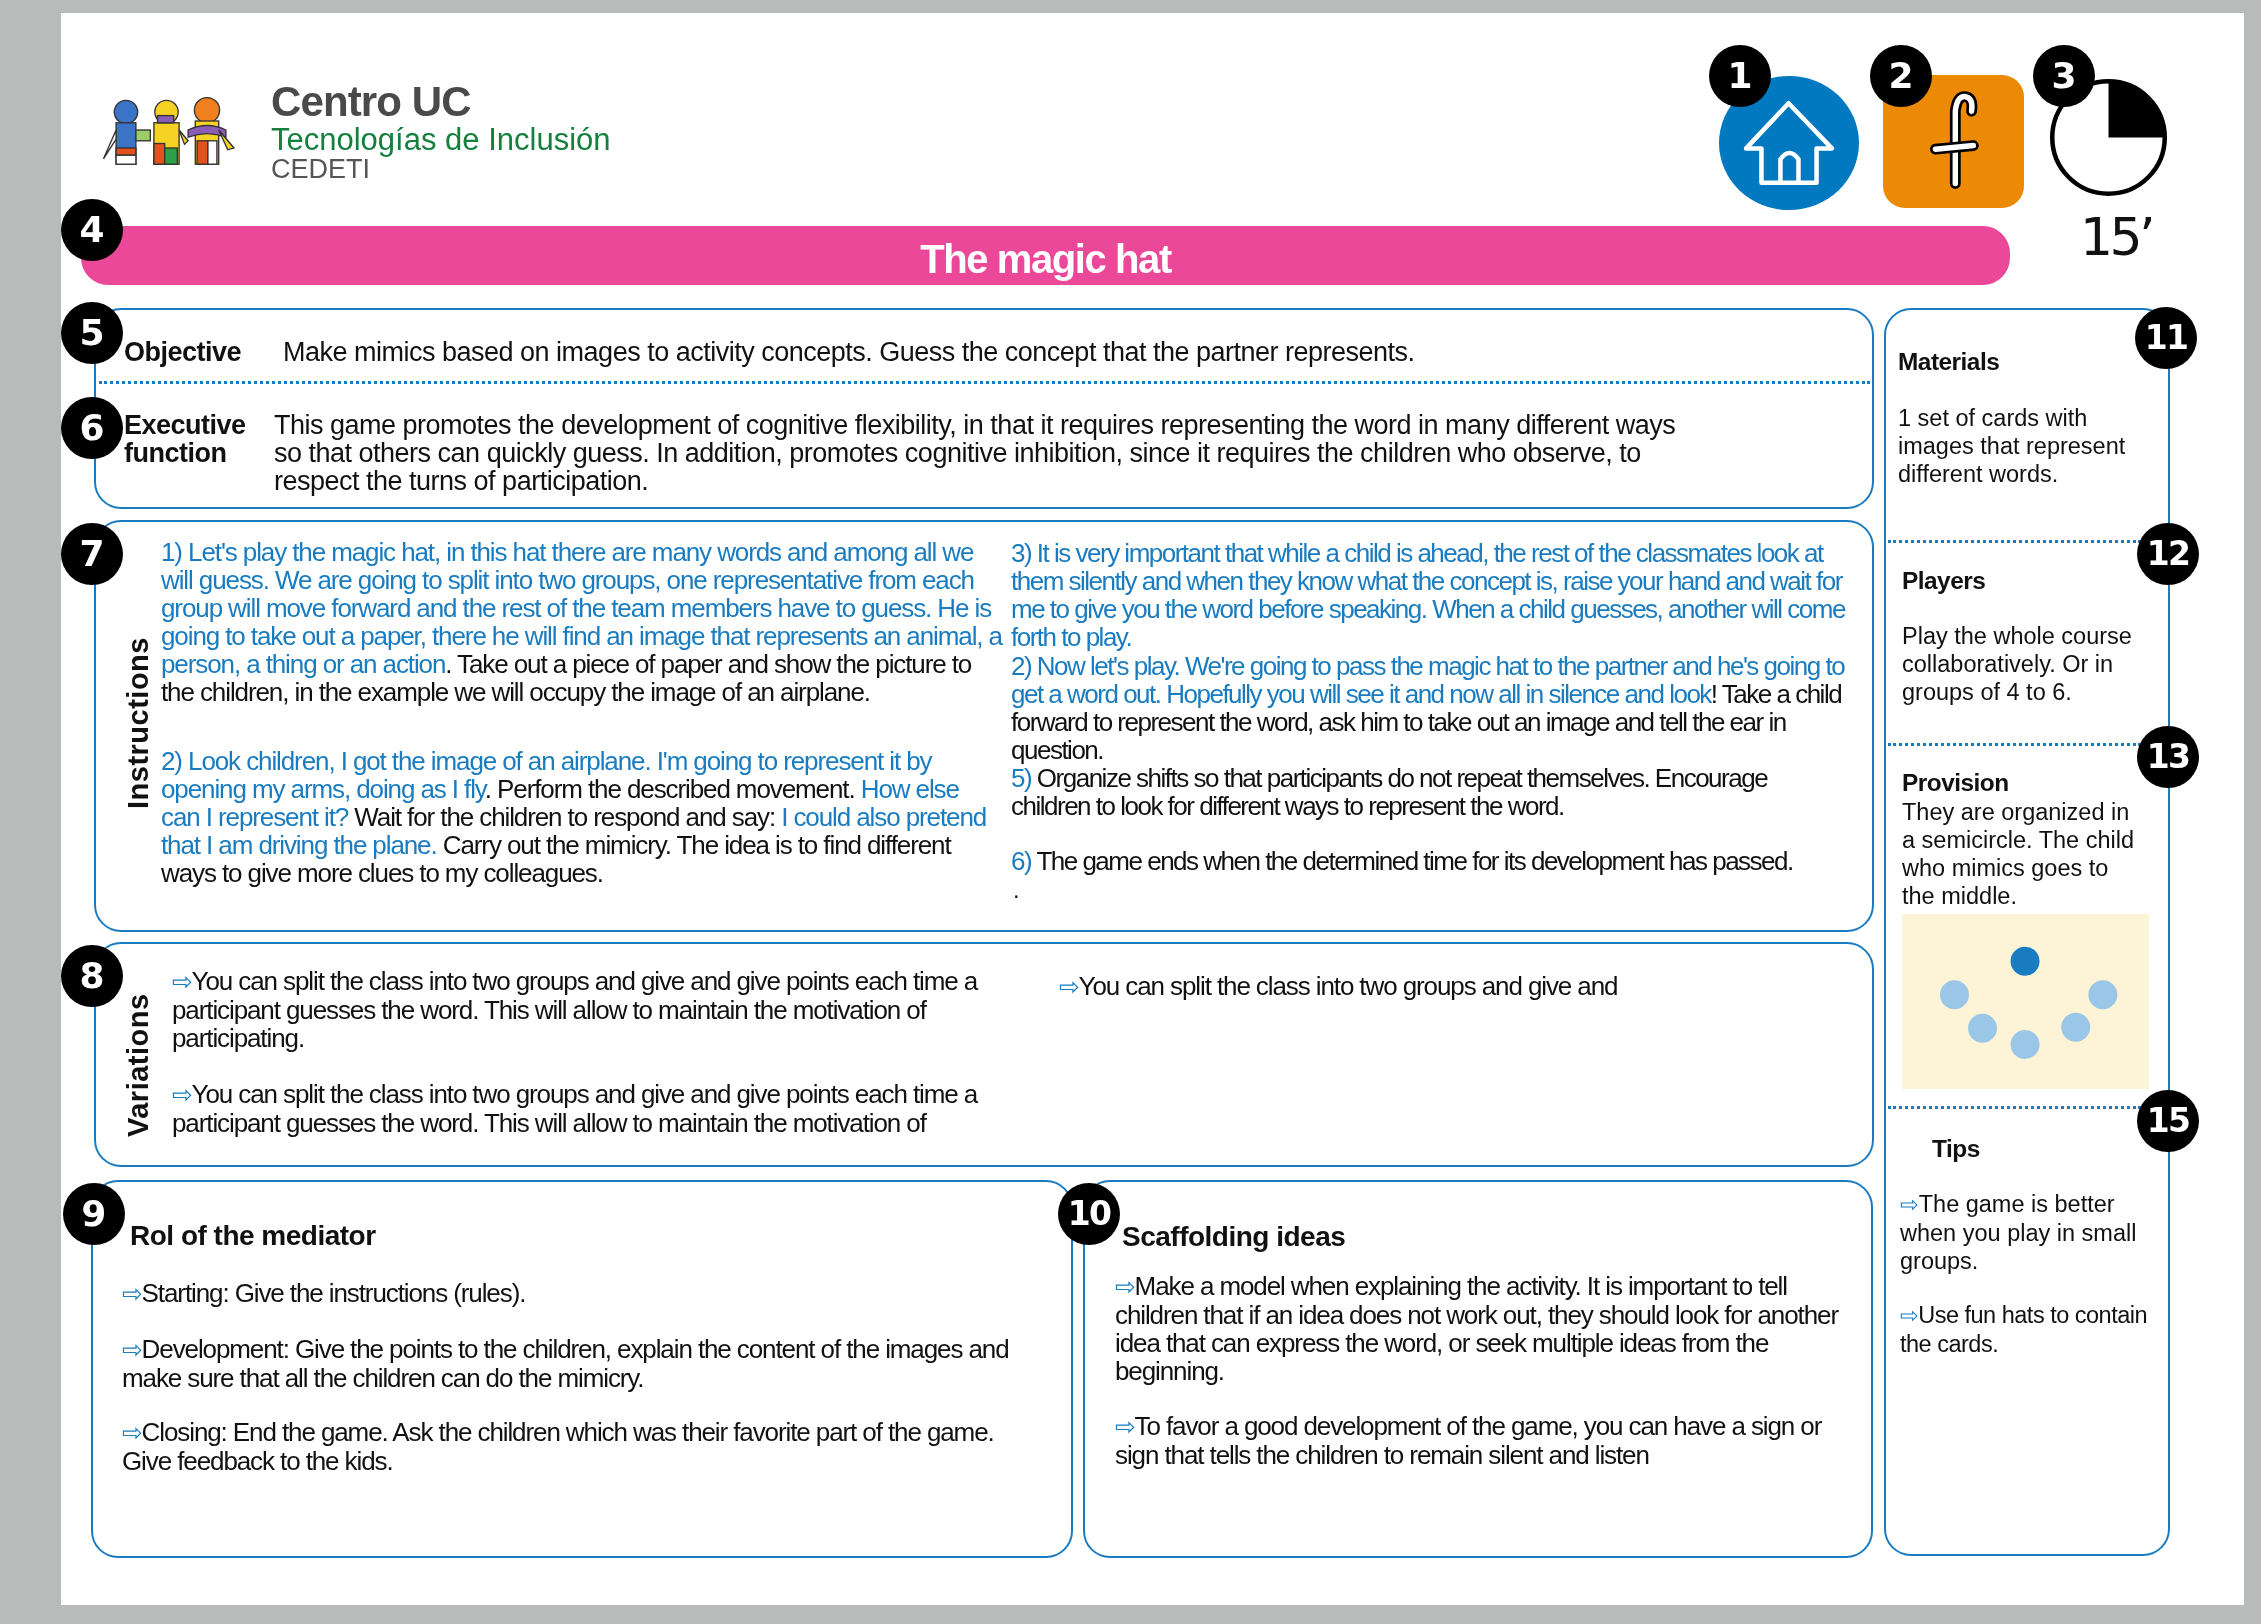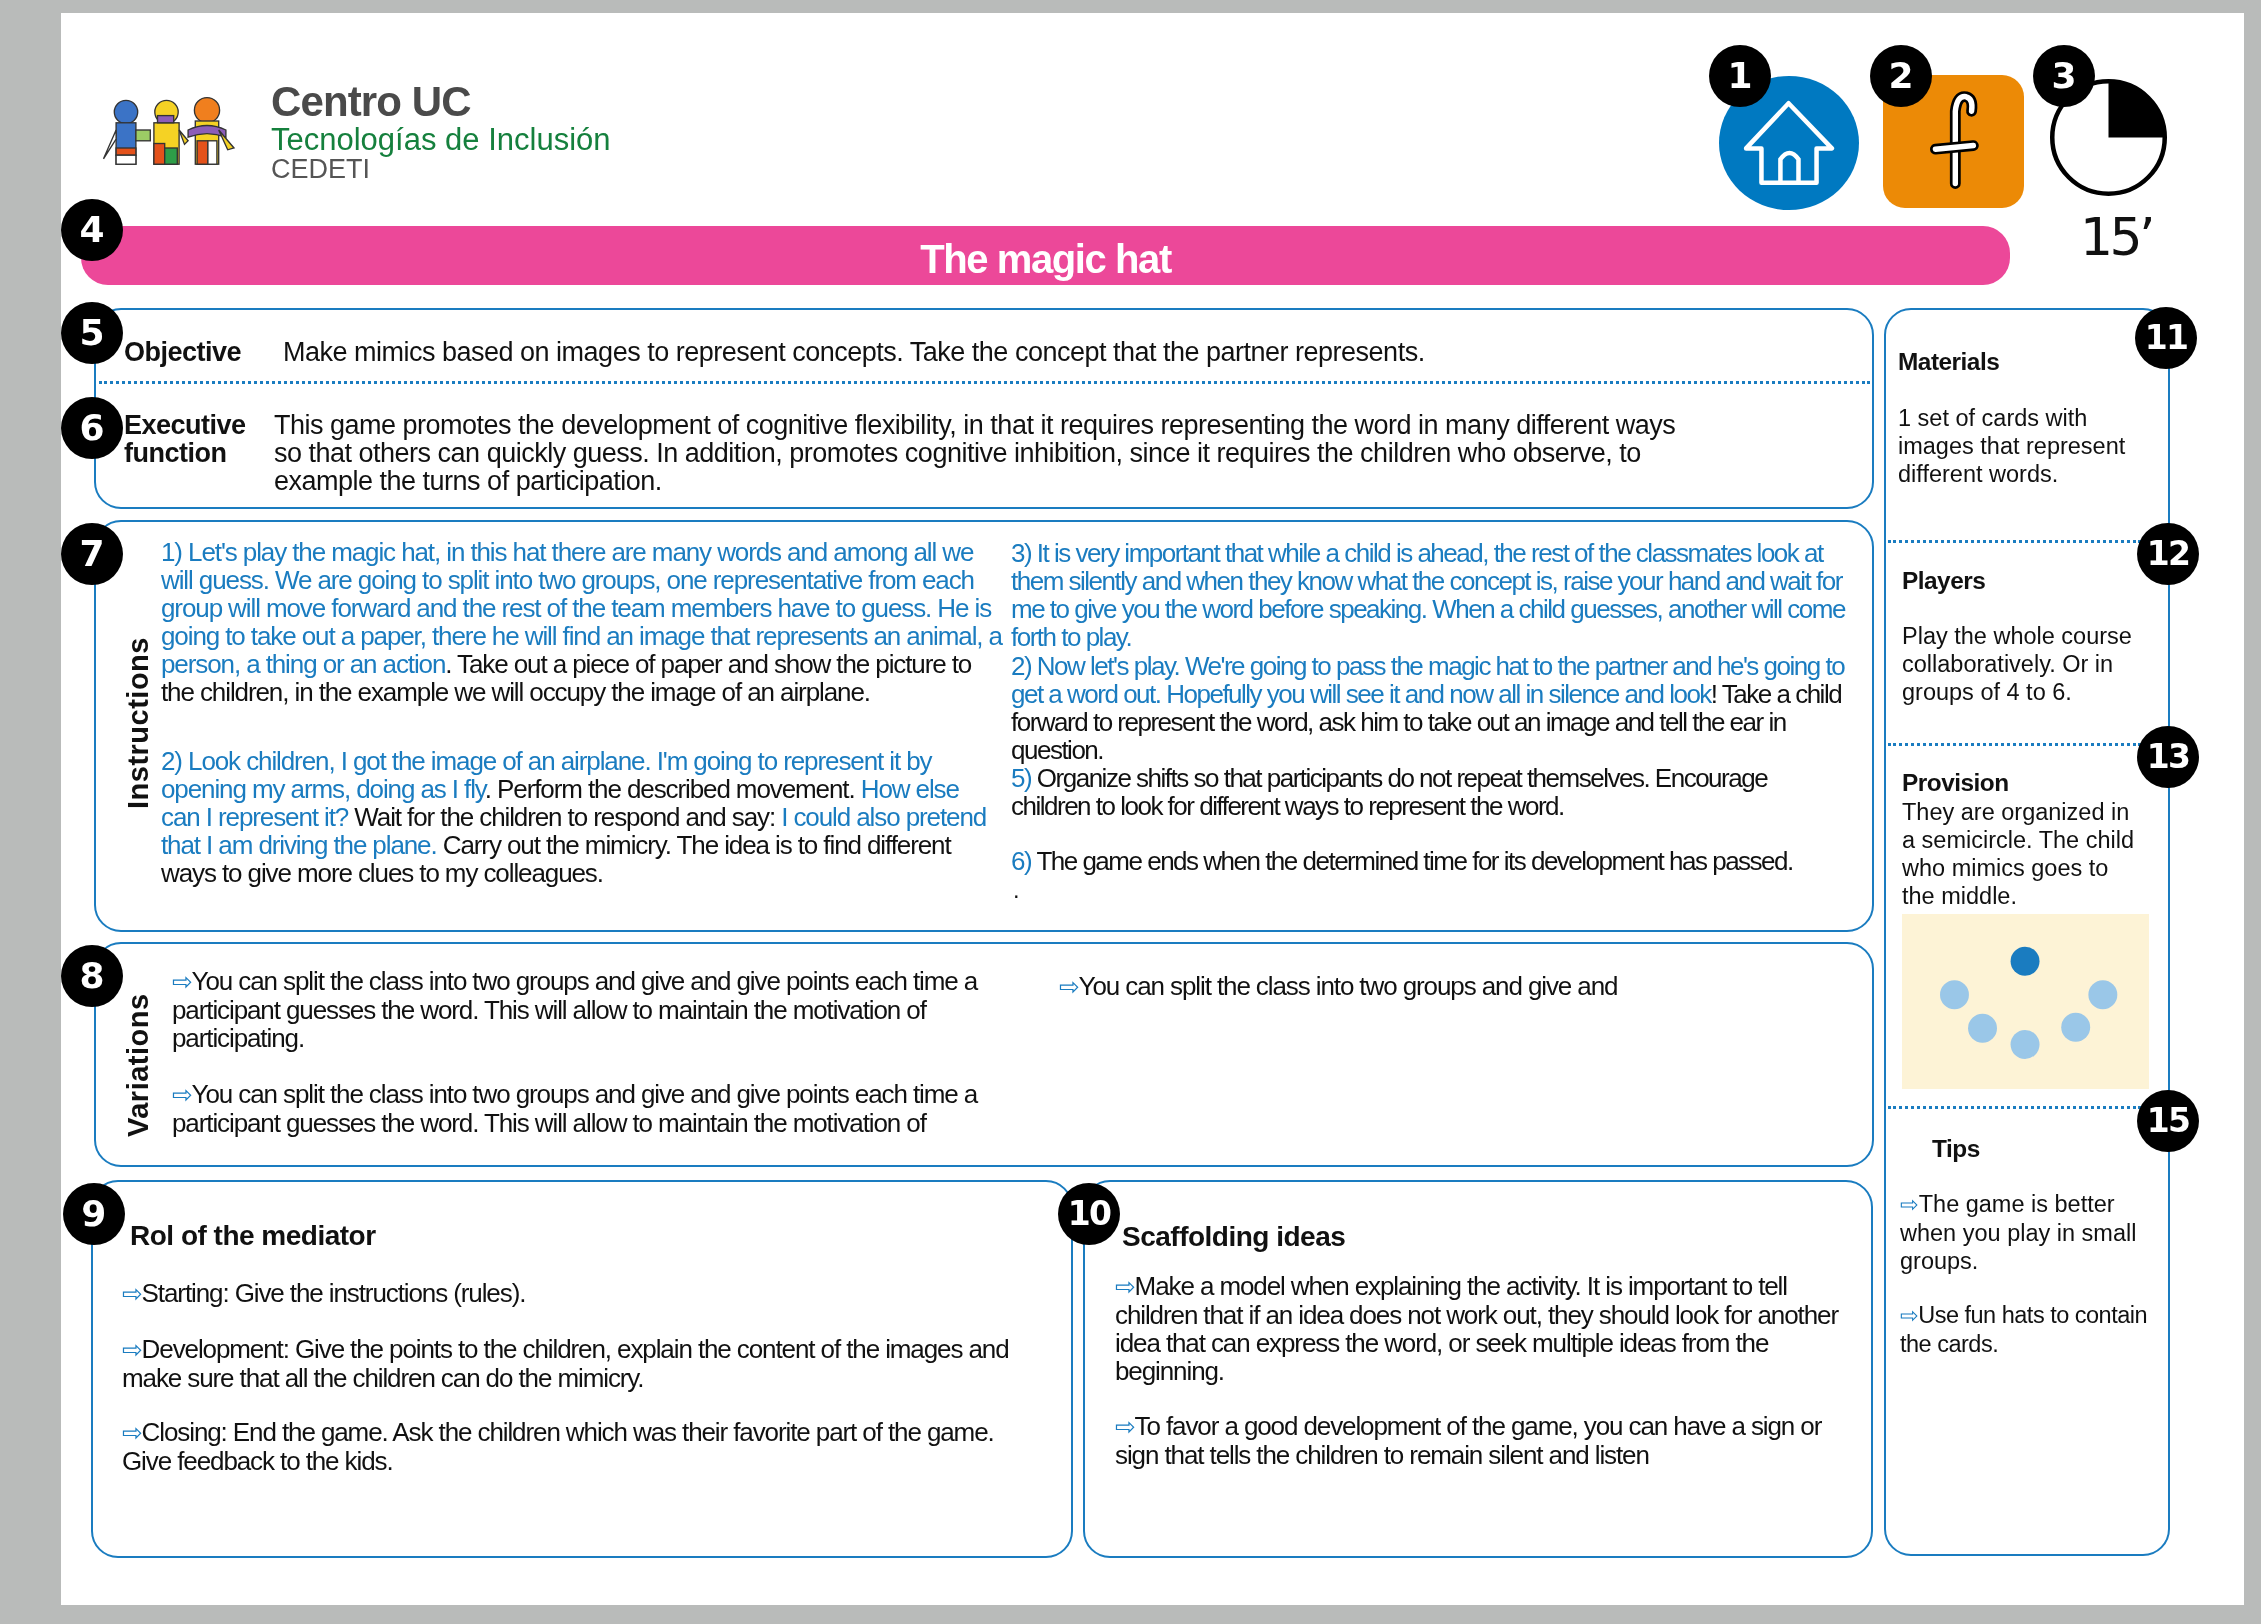--- a/index.html
+++ b/index.html
@@ -81,31 +81,31 @@
   <div class="abs" style="left:2019px;top:194px;font-size:52px;font-family:'DejaVu Sans', sans-serif;letter-spacing:-3.6px;">15’</div>
 
   <div class="badge" style="left:0px;top:186px;">4</div>
   <div class="abs" style="left:20px;top:213px;width:1929px;height:59px;background:#ec4899;border-radius:0 27px 27px 27px;">
     <div style="position:absolute;left:0;right:0;top:11px;text-align:center;color:#fff;font-weight:bold;font-size:40px;letter-spacing:-1.4px;">The magic hat</div>
   </div>
 
   <div class="box" style="left:33px;top:295px;width:1780px;height:201px;"></div>
   <div class="badge" style="left:0px;top:289px;">5</div>
   <div class="abs t" style="left:63px;top:324px;font-weight:bold;font-size:27px;">Objective</div>
-  <div class="abs t" style="left:222px;top:324px;font-size:27px;">Make mimics based on images to represent concepts. Take the concept that the partner represents.</div>
+  <div class="abs t" style="left:222px;top:324px;font-size:27px;">Make mimics based on images to activity concepts. Guess the concept that the partner represents.</div>
   <div class="dash-h" style="left:38px;top:368px;width:1771px;"></div>
   <div class="badge" style="left:0px;top:384px;">6</div>
   <div class="abs t" style="left:63px;top:398px;font-weight:bold;font-size:27px;line-height:28px;">
     <div>Executive</div>
     <div>function</div>
   </div>
   <div class="abs t" style="left:213px;top:398px;font-size:27px;line-height:28px;white-space:nowrap;">
     <div>This game promotes the development of cognitive flexibility, in that it requires representing the word in many different ways</div>
     <div>so that others can quickly guess. In addition, promotes cognitive inhibition, since it requires the children who observe, to</div>
-    <div>example the turns of participation.</div>
+    <div>respect the turns of participation.</div>
   </div>
 
   <div class="box" style="left:33px;top:507px;width:1780px;height:412px;"></div>
   <div class="badge" style="left:0px;top:510px;">7</div>
   <div class="vlabel" style="left:61px;top:796px;">Instructions</div>
 
   <div class="abs t narrow body-txt" style="left:100px;top:525px;width:841px;">
     <span class="blue">1) Let's play the magic hat, in this hat there are many words and among all we will guess. We are going to split into two groups, one representative from each group will move forward and the rest of the team members have to guess. He is going to take out a paper, there he will find an image that represents an animal, a person, a thing or an action</span><span>. Take out a piece of paper and show the picture to the children, in the example we will occupy the image of an airplane.</span>
   </div>
   <div class="abs t narrow body-txt" style="left:100px;top:734px;width:841px;">

